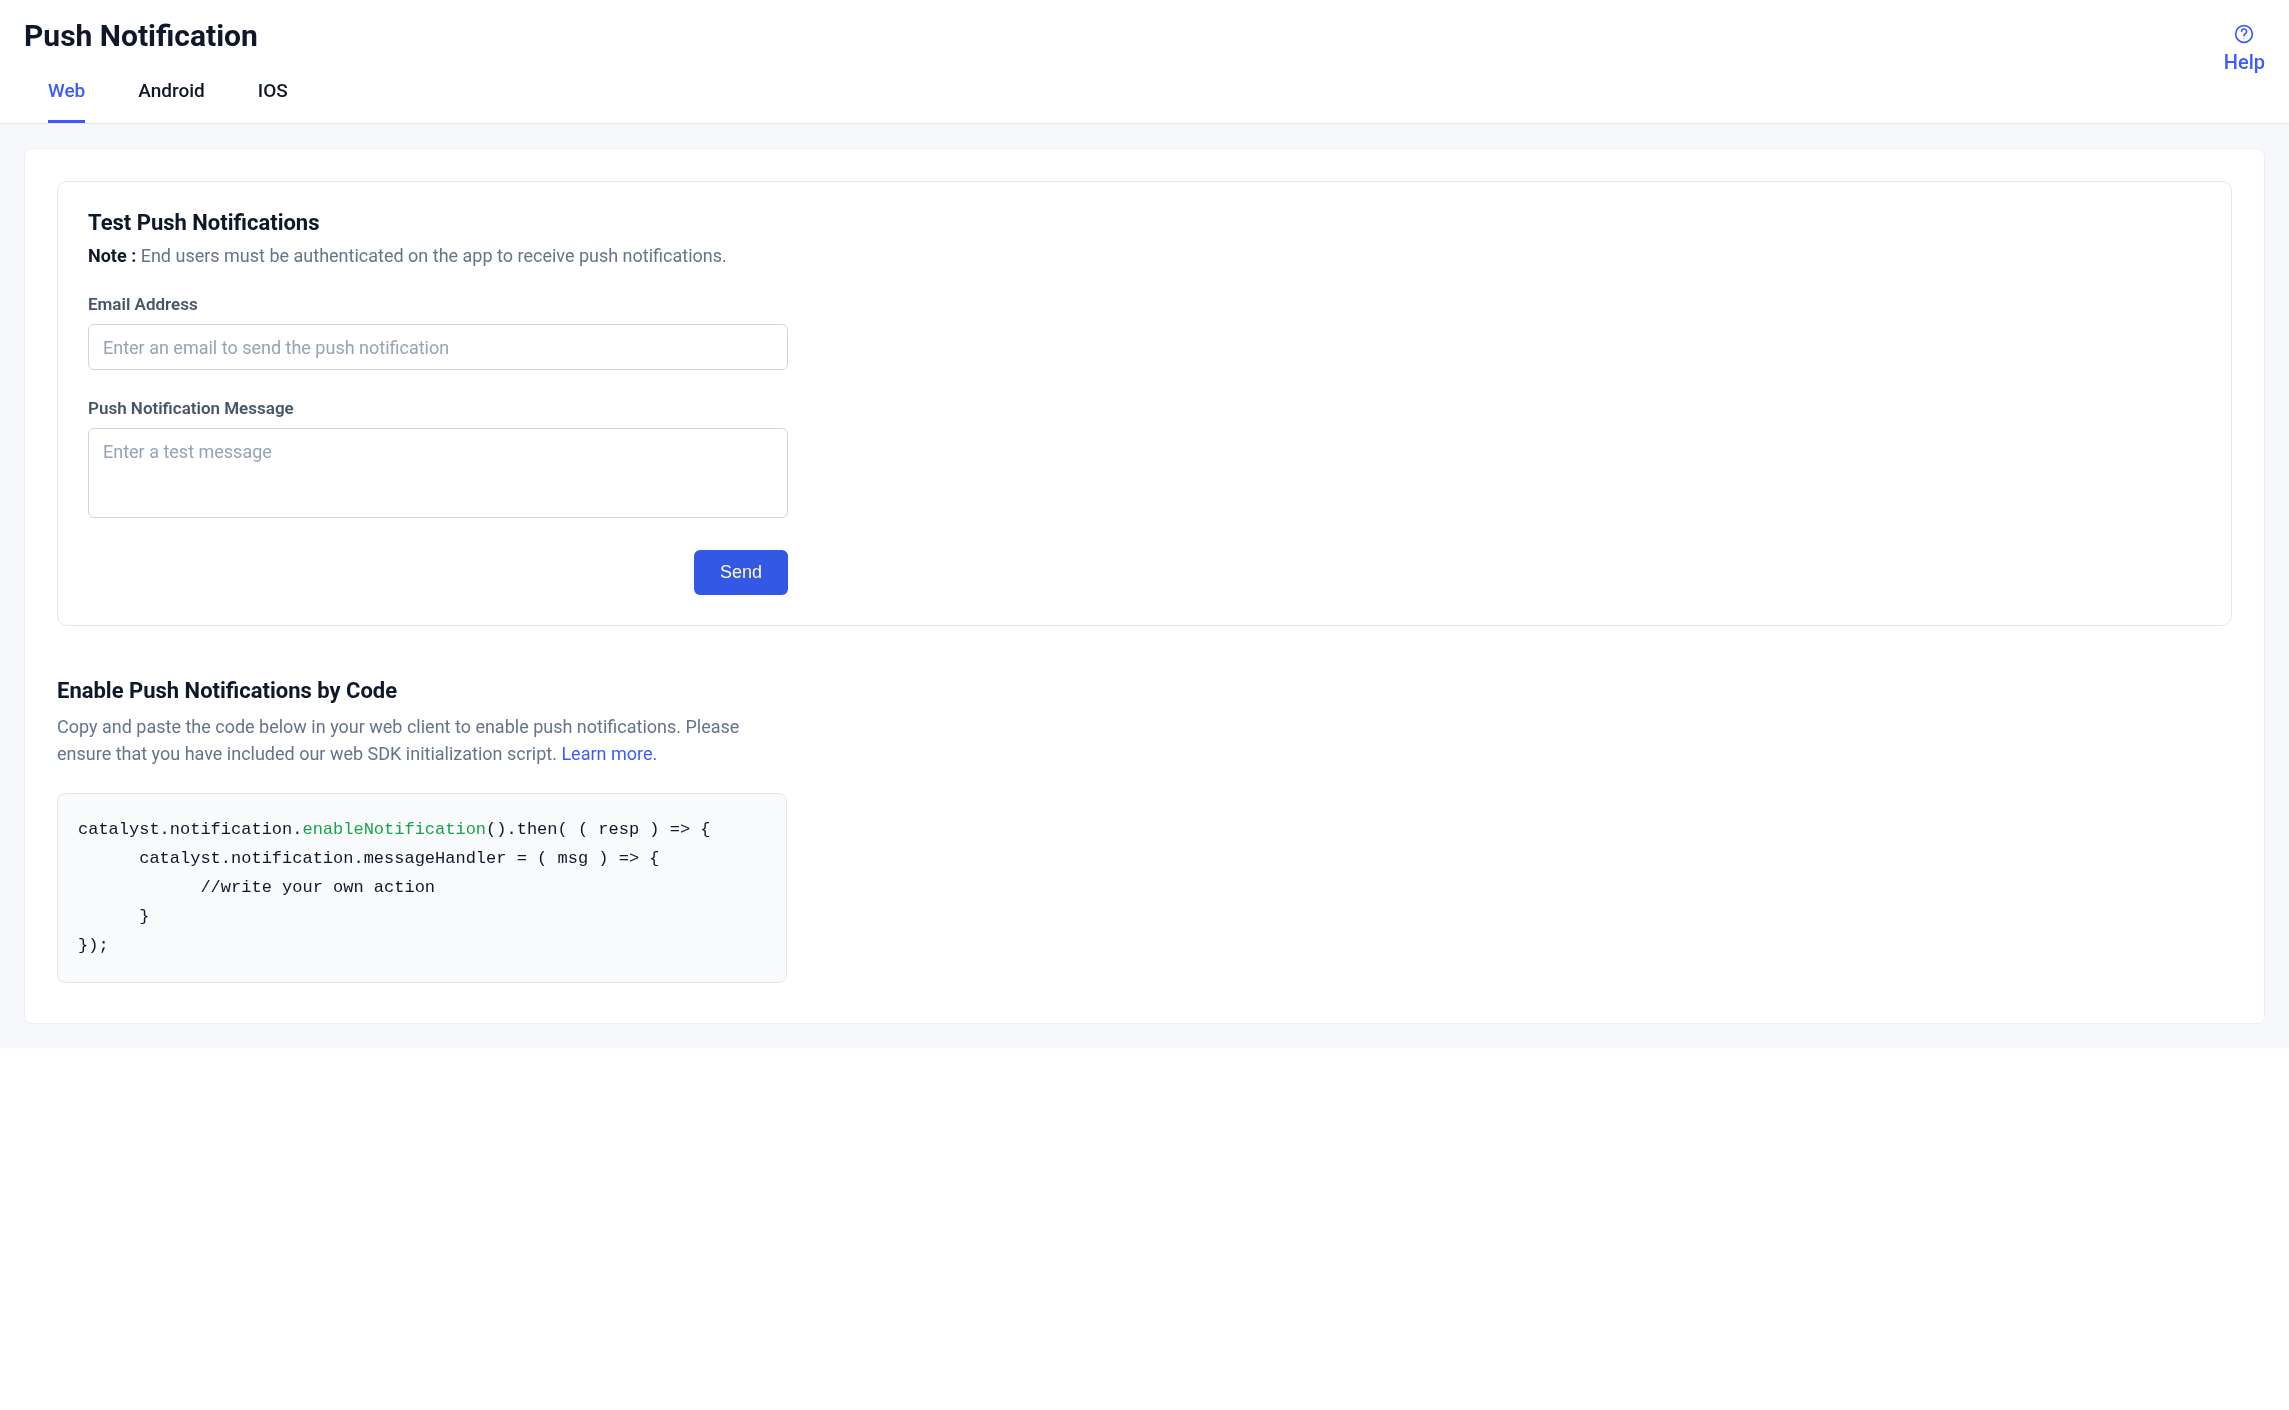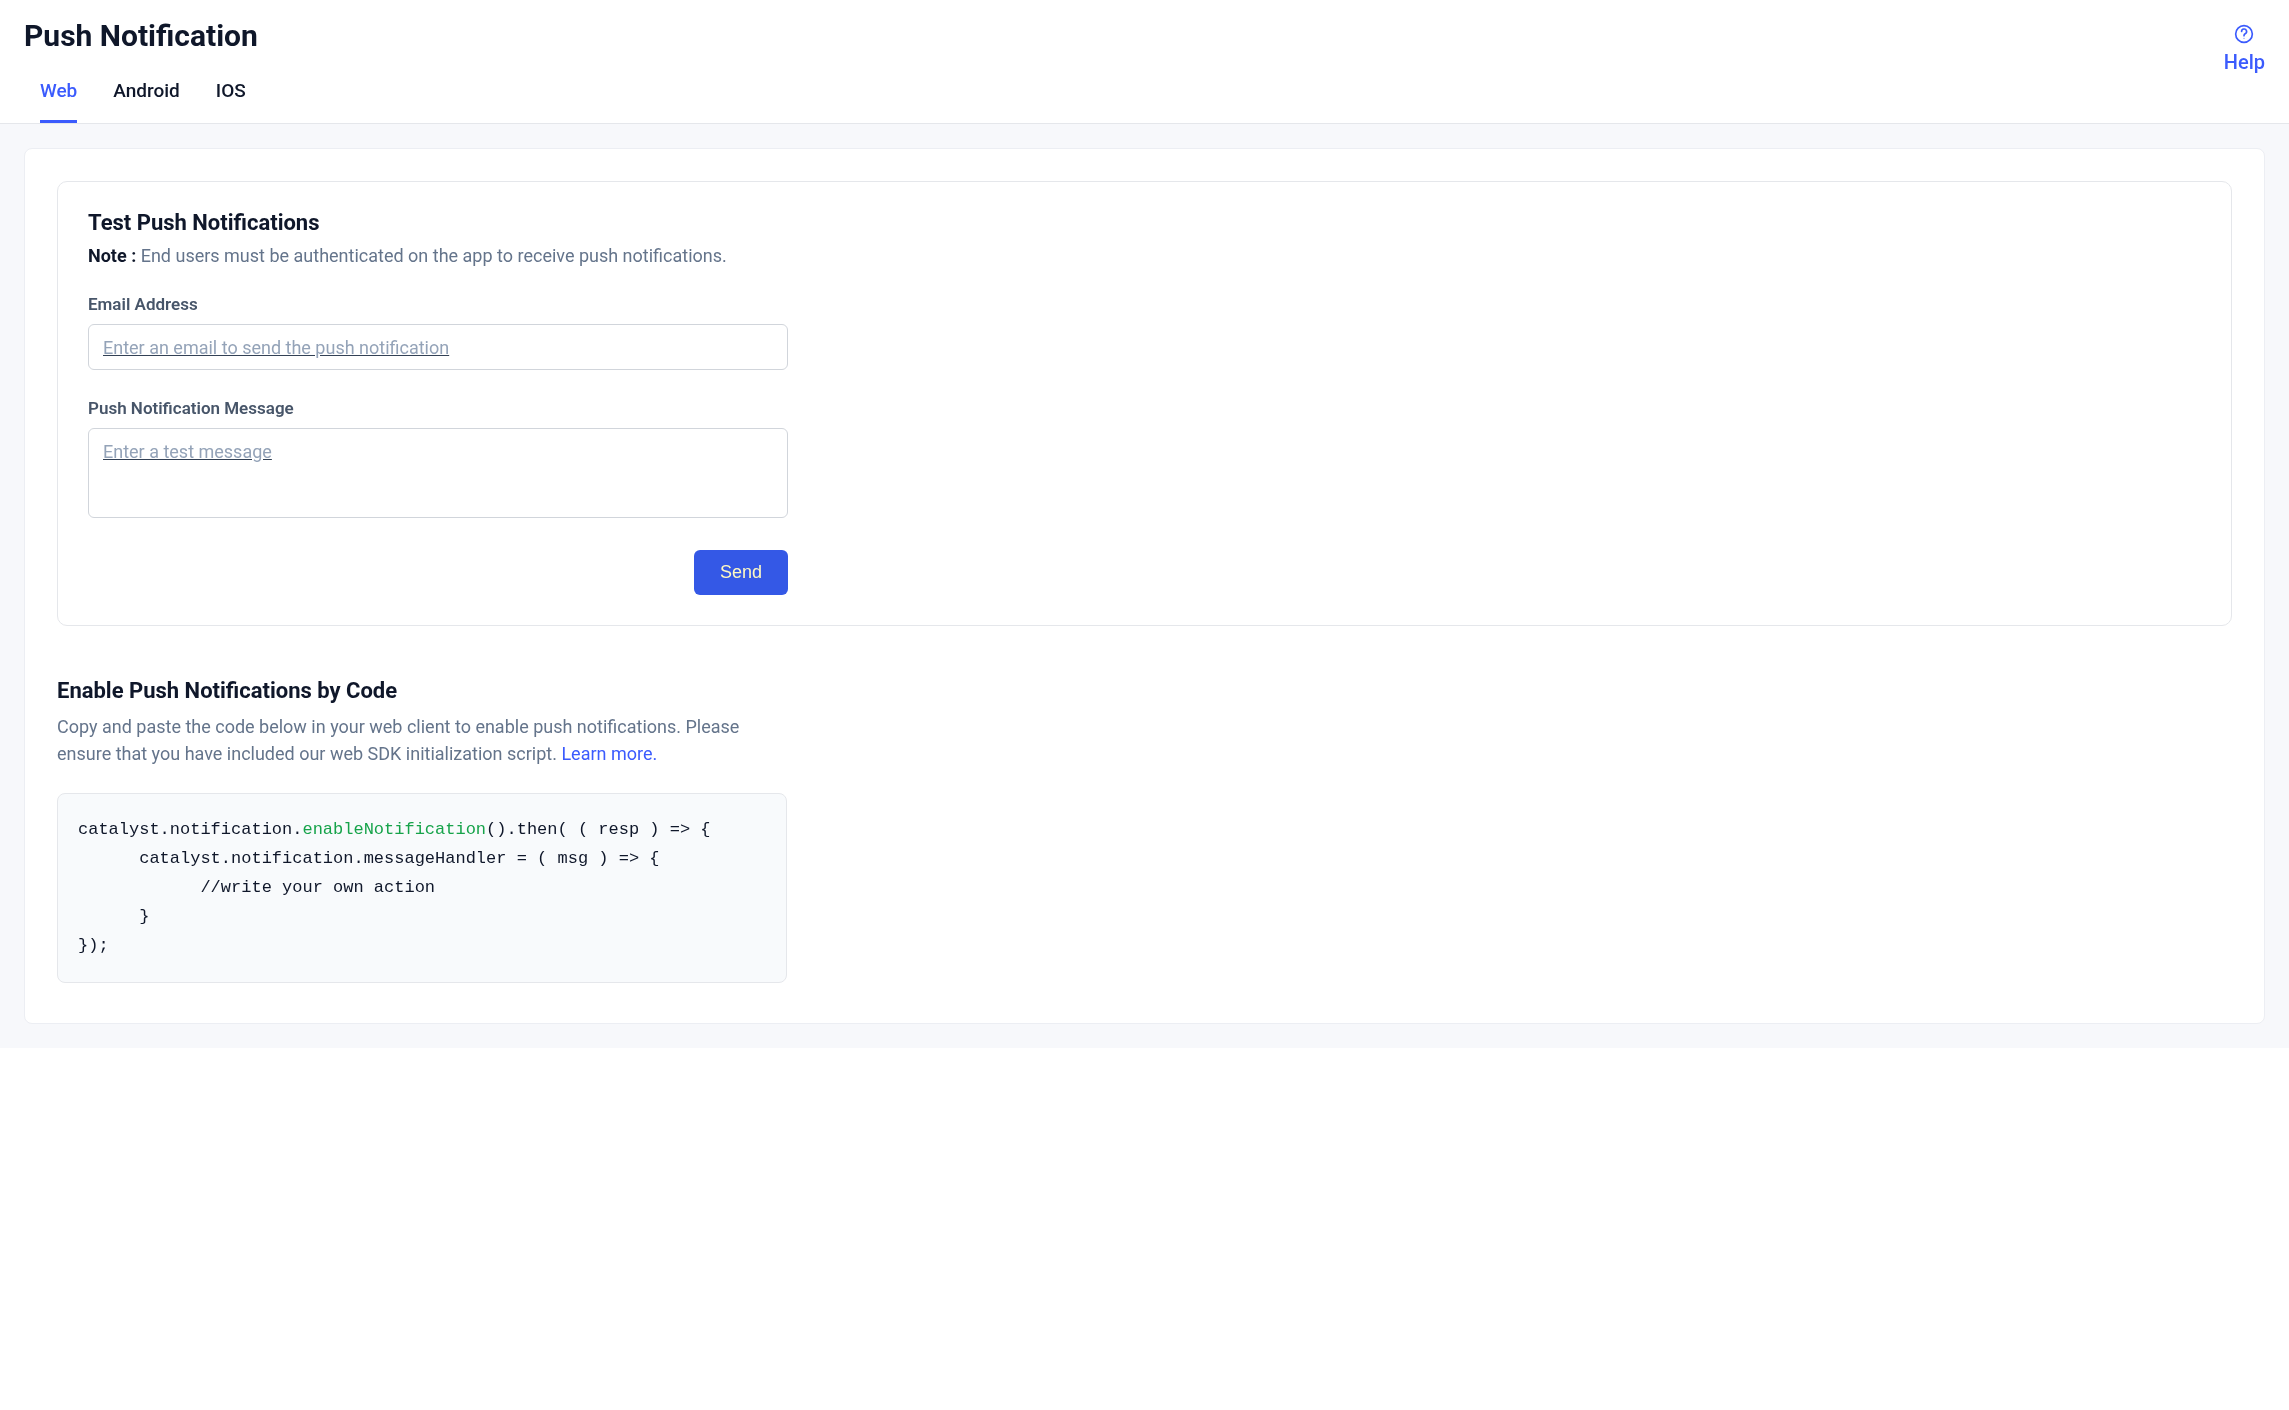--- a/index.html
+++ b/index.html
@@ -23,22 +23,22 @@
   }
   .header-left { display: flex; flex-direction: column; }
   .page-title {
     font-size: 30px;
     font-weight: 700;
     color: #0f172a;
     margin-bottom: 26px;
   }
   .tabs {
     display: flex;
-    gap: 36px;
-    margin-left: 16px;
+    gap: 53px;
+    margin-left: 24px;
     text-align: right;
   }
   .tab {
     font-size: 19px;
     font-weight: 500;
     color: #0f172a;
     padding-bottom: 18px;
     cursor: pointer;
     border-bottom: 3px solid transparent;
   }
@@ -97,21 +97,20 @@
   }
   .text-input, .text-area {
     width: 700px;
     max-width: 100%;
     border: 1px solid #d1d5db;
     border-radius: 6px;
     font-size: 18px;
     color: #334155;
     background: #ffffff;
     font-family: inherit;
-    text-decoration: underline;
   }
   .text-input {
     height: 46px;
     padding: 0 14px;
   }
   .text-area {
     height: 90px;
     padding: 12px 14px;
     resize: none;
   }

